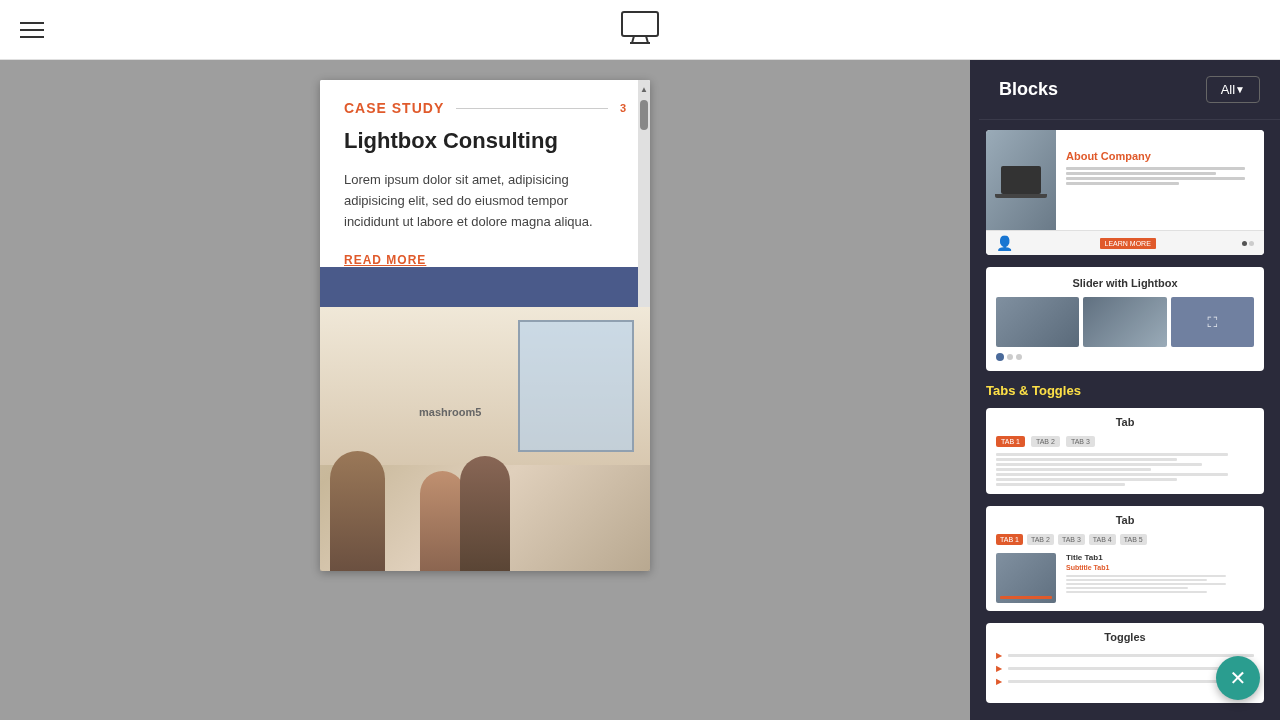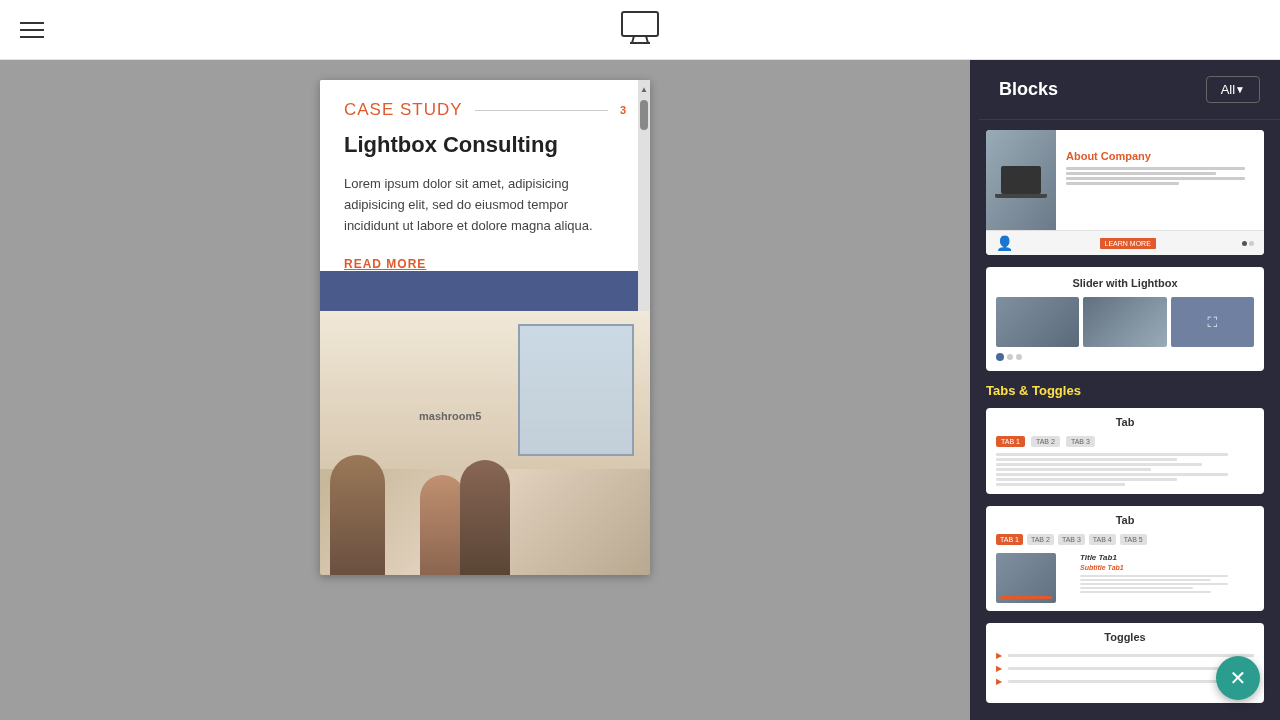--- a/index.html
+++ b/index.html
@@ -87,22 +87,22 @@
     }
 
     .case-study-header {
       display: flex;
       align-items: center;
       gap: 12px;
       margin-bottom: 12px;
     }
     .case-study-label {
       color: #e05a2b;
-      font-size: 17px;
-      font-weight: 400;
+      font-size: 14px;
+      font-weight: 700;
       letter-spacing: 1px;
       text-transform: uppercase;
     }
     .case-study-line {
       flex: 1;
       height: 1px;
       background: #ccc;
     }
     .case-study-num {
       color: #e05a2b;
@@ -453,22 +453,21 @@
     .mini-tab2 {
       font-size: 7px;
       padding: 2px 4px;
       border-radius: 2px;
       background: #e0e0e0;
       color: #666;
     }
     .mini-tab2.active { background: #e05a2b; color: #fff; }
     .tab2-content {
       display: flex;
-      gap: 24px;
-      font-style: italic;
+      gap: 10px;
     }
     .tab2-img {
       width: 60px;
       height: 50px;
       background: linear-gradient(135deg, #8090a0, #607080);
       border-radius: 2px;
       flex-shrink: 0;
       position: relative;
     }
     .tab2-img-overlay {

